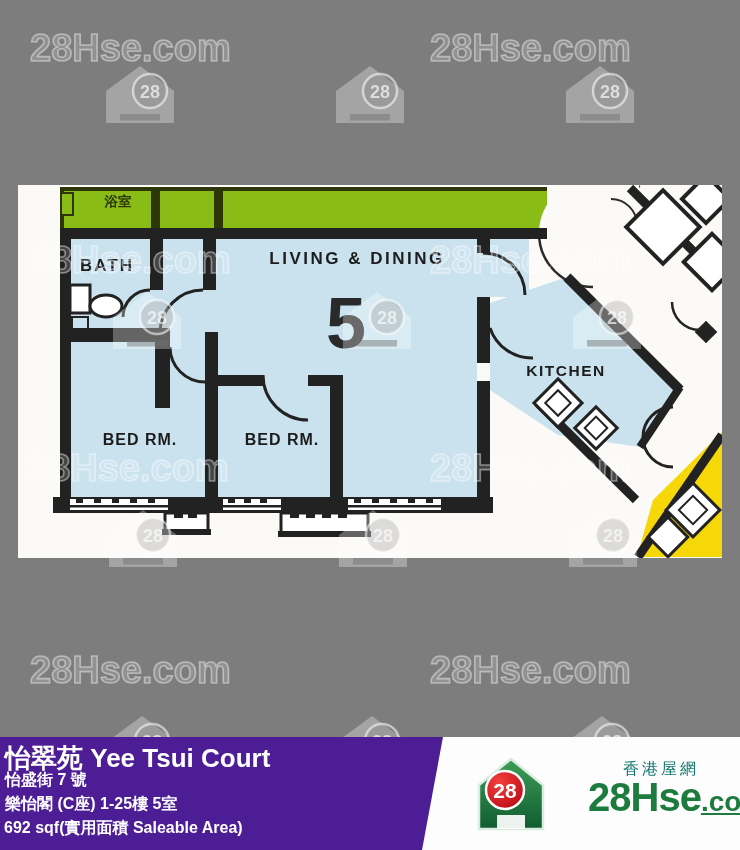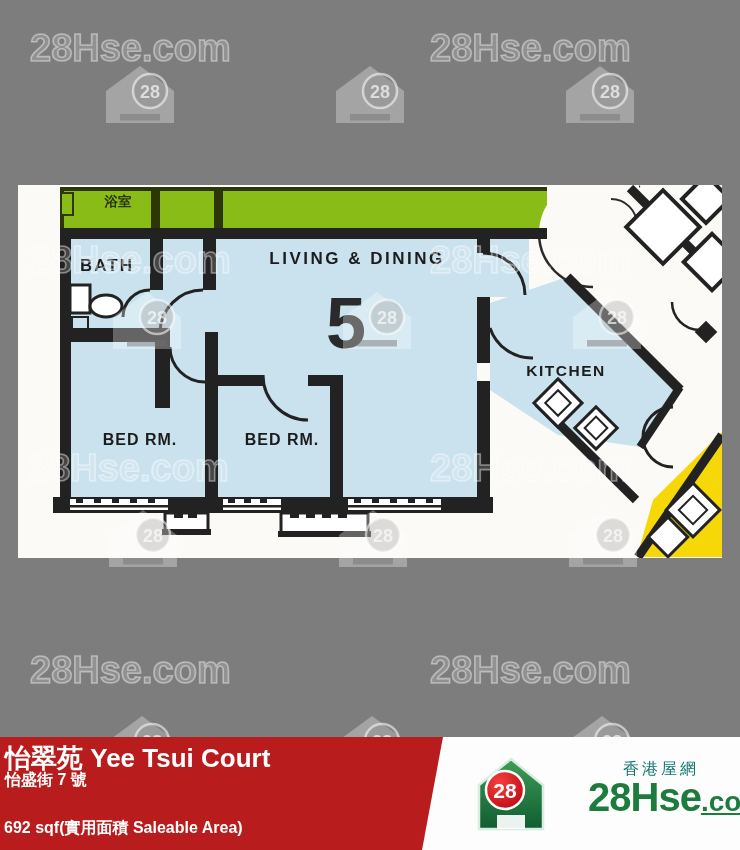--- a/index.html
+++ b/index.html
@@ -8,21 +8,21 @@
   
   .wm-layer{position:absolute;inset:0;z-index:3;pointer-events:none;}
   .wm-text{position:absolute;font-weight:bold;font-size:38px;line-height:40px;
            color:rgba(255,255,255,0.16);-webkit-text-stroke:1.6px rgba(255,255,255,0.42);
            letter-spacing:0px;white-space:nowrap;}
   .wm-icon{position:absolute;width:74px;height:62px;}
   
   .floorplan{position:absolute;left:18px;top:185px;width:704px;height:373px;z-index:1;}
   
   .footer{position:absolute;left:0;top:737px;width:740px;height:113px;z-index:5;}
-  .footer-green{position:absolute;inset:0;background:#b91c1c;}
+  .footer-green{position:absolute;inset:0;background:#4c1d95;}
   .footer-green .f-title{position:absolute;left:5px;top:4px;font-size:26px;font-weight:bold;color:#fff;white-space:nowrap;}
   .footer-green .f-l2{position:absolute;left:5px;top:33px;font-size:16px;font-weight:bold;color:#fff;}
   .footer-green .f-l3{position:absolute;left:5px;top:57px;font-size:16px;font-weight:bold;color:#fff;}
   .footer-green .f-l4{position:absolute;left:4px;top:81px;font-size:16px;font-weight:bold;color:#fff;}
   .footer-white{position:absolute;left:422px;top:0;width:318px;height:113px;background:#fdfdfd;
                 clip-path:polygon(21px 0,318px 0,318px 113px,0 113px);}
   .brand-tagline{position:absolute;right:41px;top:22px;font-size:16px;letter-spacing:3px;color:#0f766e;}
   .brand-house{position:absolute;left:55px;top:20px;}
   .brand-text{position:absolute;left:122px;top:38px;font-weight:bold;color:#1e7b3e;white-space:nowrap;}
   .brand-text .main{font-size:40px;letter-spacing:-1px;padding-left:44px;}
@@ -259,20 +259,21 @@
           <rect x="17" y="50" width="40" height="6.5" fill="rgba(110,110,110,0.45)"></rect>
           <circle cx="47" cy="27" r="17" fill="rgba(125,125,125,0.25)" stroke="rgba(255,255,255,0.55)" stroke-width="2.5"></circle>
           <text x="47" y="34" text-anchor="middle" font-family="Liberation Sans, sans-serif" font-size="18" font-weight="bold" fill="rgba(255,255,255,0.65)">28</text>
         </svg></div>
     </div>
 
   <div class="footer">
     <div class="footer-green">
       <div class="f-title">怡翠苑 Yee Tsui Court</div>
       <div class="f-l2">怡盛街 7 號</div>
+      <div class="f-l3">樂怡閣 (C座) 1-25樓 5室</div>
       <div class="f-l4">692 sqf(實用面積 Saleable Area)</div>
     </div>
     <div class="footer-white">
       <div class="brand-tagline">香港屋網</div>
       <svg class="brand-house" width="68" height="74" viewBox="0 0 68 74">
         <defs>
           <linearGradient id="gh" x1="0" y1="0" x2="0" y2="1">
             <stop offset="0" stop-color="#3f9e57"></stop>
               <stop offset="1" stop-color="#0f5c31"></stop>
           </linearGradient>

